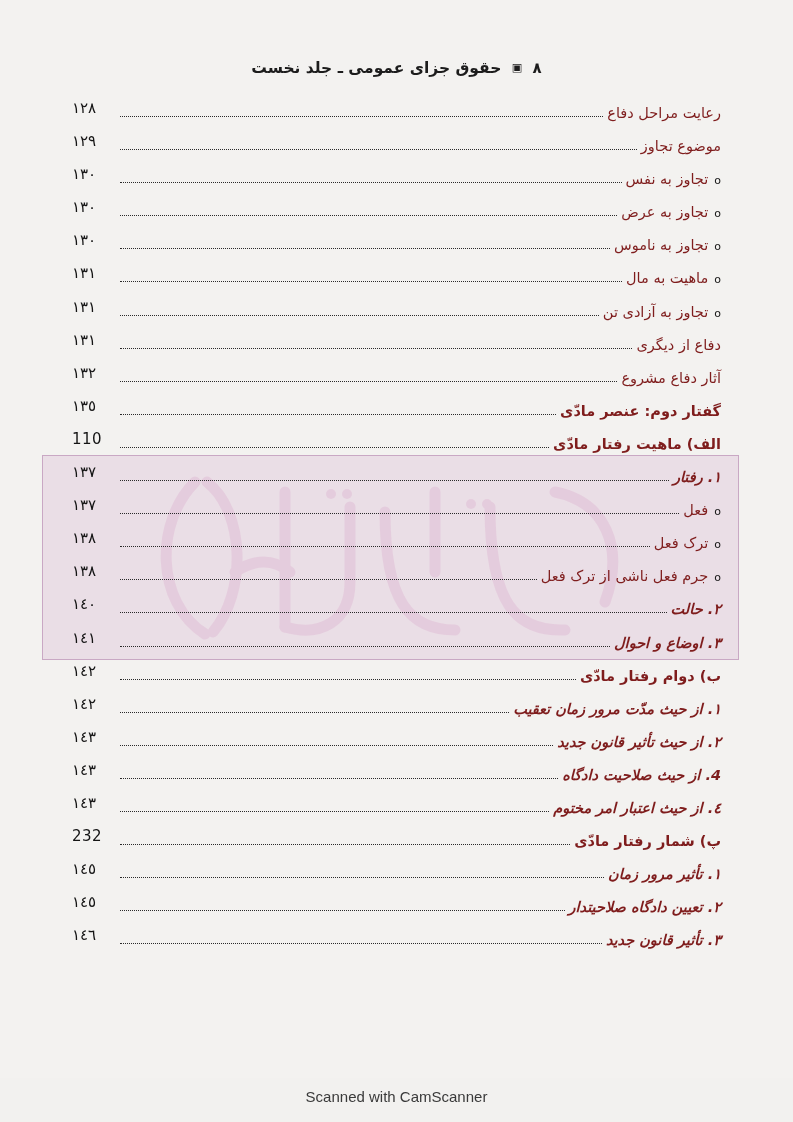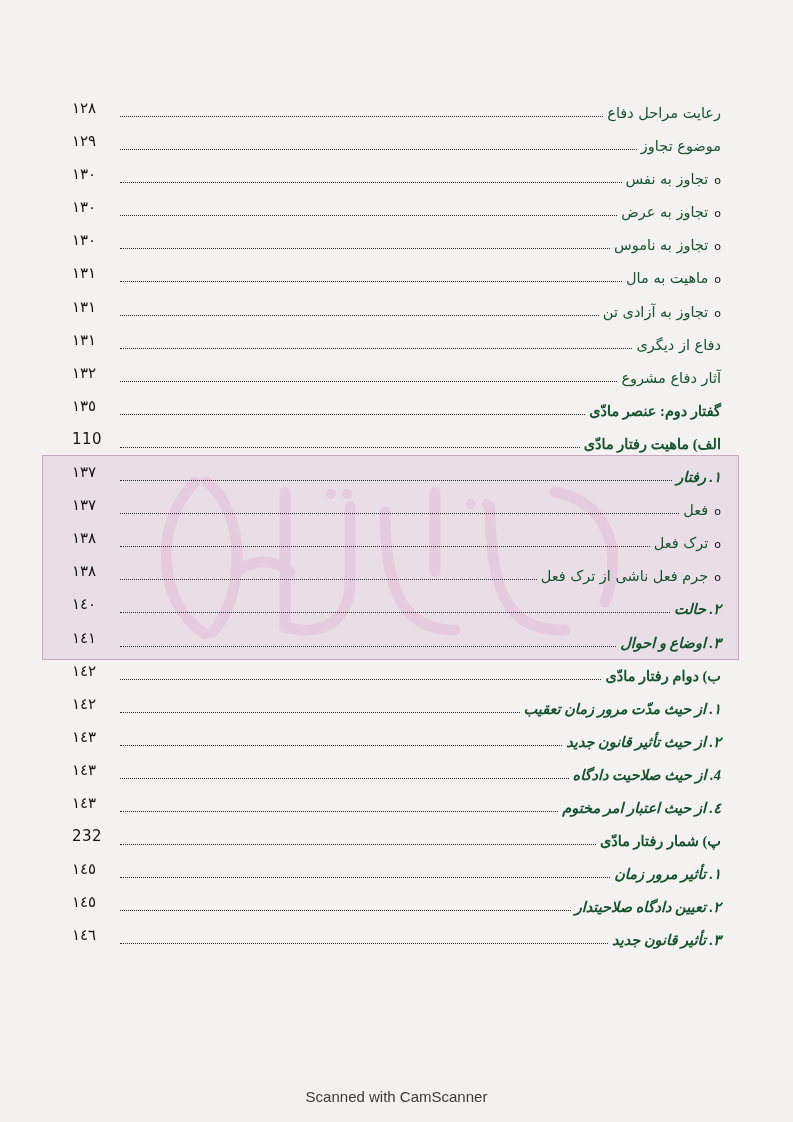--- a/index.html
+++ b/index.html
@@ -76,25 +76,25 @@
     position: relative;
     display: flex;
     align-items: baseline;
     flex: 1 1 auto;
     min-width: 0;
     padding-right: 0;
   }
 
   .title {
     font-size: 14.5px;
-    color: #14532d;
+    color: #7f1d1d;
     white-space: nowrap;
     flex: 0 0 auto;
   }
-  .title.bold { font-weight: bold; font-family: Liberation Serif, serif; }
+  .title.bold { font-weight: bold; }
   .title.italic { font-style: italic; }
   .bullet {
     font-size: 11px;
     margin-left: 6px;
     color: #141414;
     flex: 0 0 auto;
   }
 
   .leader {
     flex: 1 1 auto;
@@ -159,20 +159,27 @@
     height: 1122px;
     box-shadow: inset 0 0 0 0 rgba(0,0,0,0);
   }
 </style>
 </head>
 <body>
 
 <div class="page">
   <div class="paper"></div>
 
+  <div class="header">
+    <div class="header-inner">
+      <span class="header-num">٨</span>
+      <span class="header-sq">▣</span>
+      <span>حقوق جزای عمومی ـ جلد نخست</span>
+    </div>
+  </div>
 
   <div class="highlight"></div>
 
   <div class="watermark">
     <svg viewBox="0 0 520 215" xmlns="http://www.w3.org/2000/svg">
       <g fill="none" stroke="#e0bcd5" stroke-width="11" stroke-linecap="round">
         <path d="M60 30 C 20 70, 20 150, 70 182"></path>
         <path d="M72 30 C 110 60, 112 140, 78 180"></path>
         <path d="M150 40 L150 175"></path>
         <path d="M150 175 C 185 185, 215 170, 215 130 L215 55"></path>

